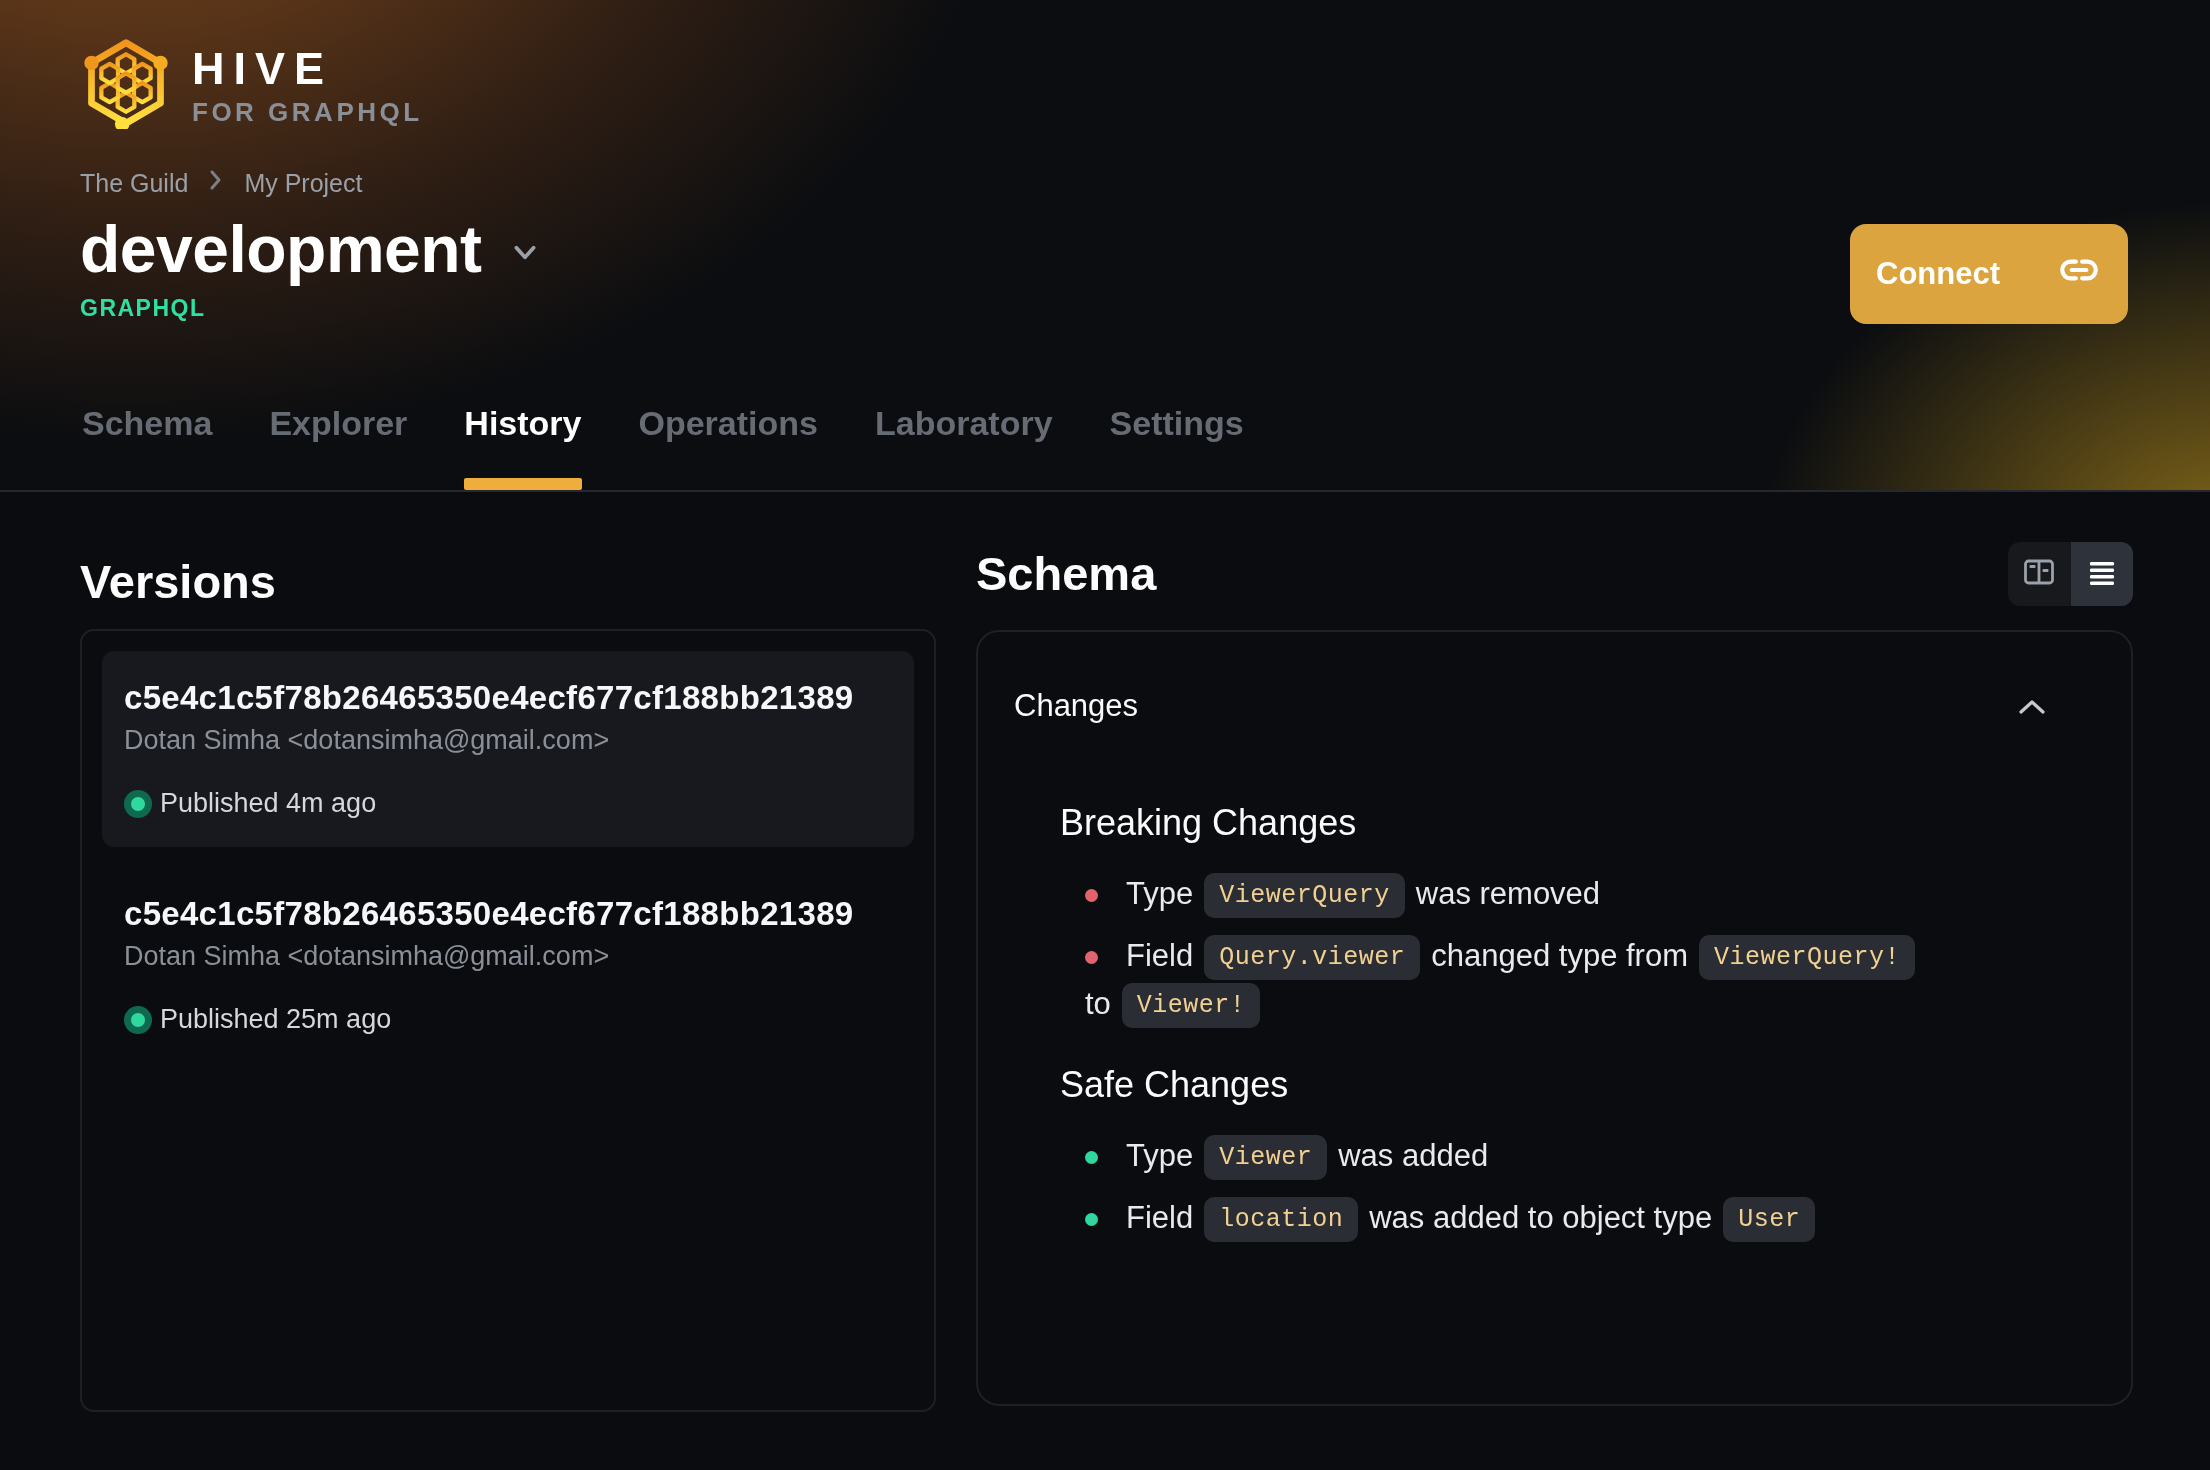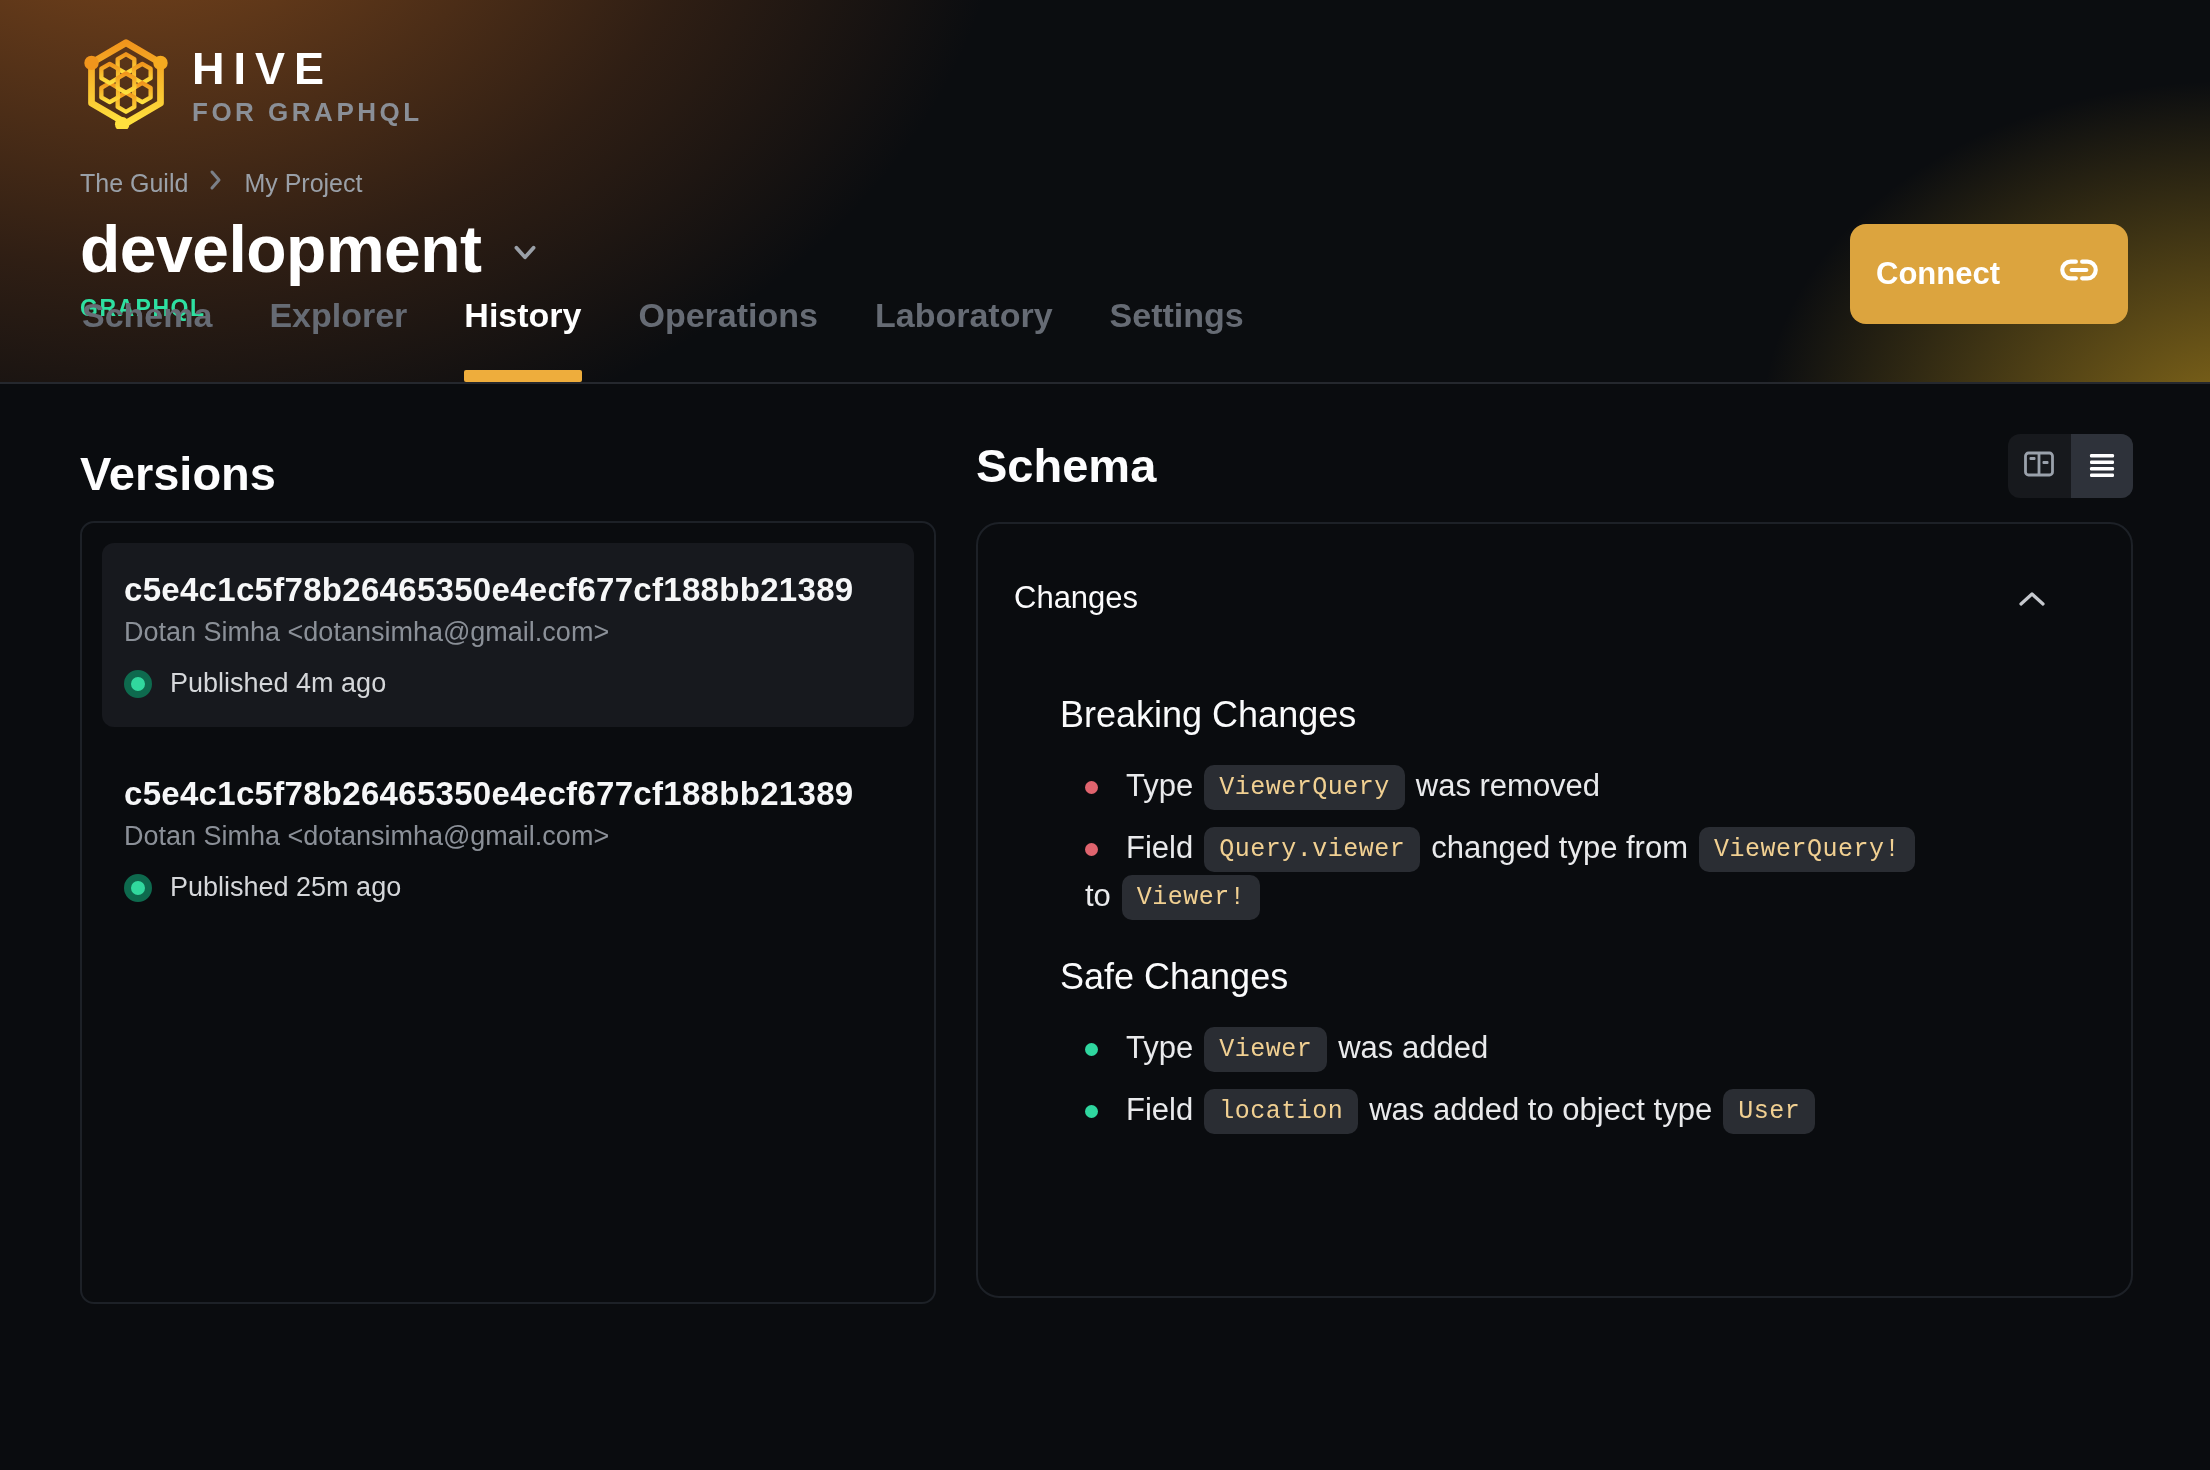--- a/index.html
+++ b/index.html
@@ -2,21 +2,21 @@
 <html><head>
 <meta charset="utf-8">
 <style>
   * { margin:0; padding:0; box-sizing:border-box; }
   html,body { background:#0a0c0f; }
   body { font-family:"Liberation Sans", sans-serif; color:#fff; }
   .page { position:relative; width:2210px; height:1470px; overflow:hidden; background:#0a0c0f; }
 
   
   .header {
-    position:relative; height:384px; padding:37px 80px 0;
+    position:relative; height:492px; padding:37px 80px 0;
     border-bottom:2px solid #25282e;
     background:
       radial-gradient(1250px 900px at 6% -38%, rgba(205,112,37,.62), rgba(140,75,30,.28) 46%, rgba(0,0,0,0) 70%),
       radial-gradient(760px 560px at 101% 112%, rgba(233,180,33,.55), rgba(0,0,0,0) 62%),
       #0b0d10;
   }
   .logo-row { display:flex; align-items:center; }
   .wordmark { margin-left:20px; }
   .brand-name { font-size:45px; font-weight:800; letter-spacing:9px; line-height:1; color:#fff; }
   .brand-tagline { margin-top:8px; font-size:26px; font-weight:700; letter-spacing:3.5px; color:#8a8f97; line-height:1; }
@@ -48,21 +48,21 @@
 
   .heading { font-size:47px; font-weight:700; line-height:52px; color:#fdfdfe; }
   .col-left > .heading { margin-top:64px; }
 
   .versions-panel { margin-top:21px; height:783px; border:2px solid #1d2127; border-radius:14px; padding:20px; }
   .version-card { border-radius:12px; padding:28px 30px 28px 22px; cursor:pointer; }
   .version-card.selected { background:#17191e; }
   .version-card + .version-card { margin-top:20px; }
   .version-hash { font-size:33px; font-weight:700; color:#f6f7f8; letter-spacing:0.3px; }
   .version-author { margin-top:8px; font-size:27px; color:#8b9098; }
-  .version-status { margin-top:20px; display:flex; align-items:center; gap:18px; font-size:27px; color:#d5d7da; }
+  .version-status { margin-top:32px; display:flex; align-items:center; gap:8px; font-size:27px; color:#d5d7da; }
   .status-dot { width:14px; height:14px; border-radius:50%; background:#31d89e; border:7px solid #0e6a4e; box-sizing:content-box; flex:none; }
 
   .schema-header { margin-top:50px; height:64px; display:flex; align-items:center; justify-content:space-between; }
   .view-toggle { display:flex; width:125px; height:64px; border-radius:12px; overflow:hidden; background:#17191d; }
   .toggle-btn { flex:1; display:flex; align-items:center; justify-content:center; cursor:pointer; }
   .toggle-btn.active { background:#2e323a; }
 
   .changes-panel { margin-top:24px; height:776px; border:2px solid #1d2127; border-radius:23px; padding:56px 84px 0 36px; }
   .changes-header { display:flex; align-items:center; justify-content:space-between; font-size:31px; color:#fbfbfc; cursor:pointer; }
 

